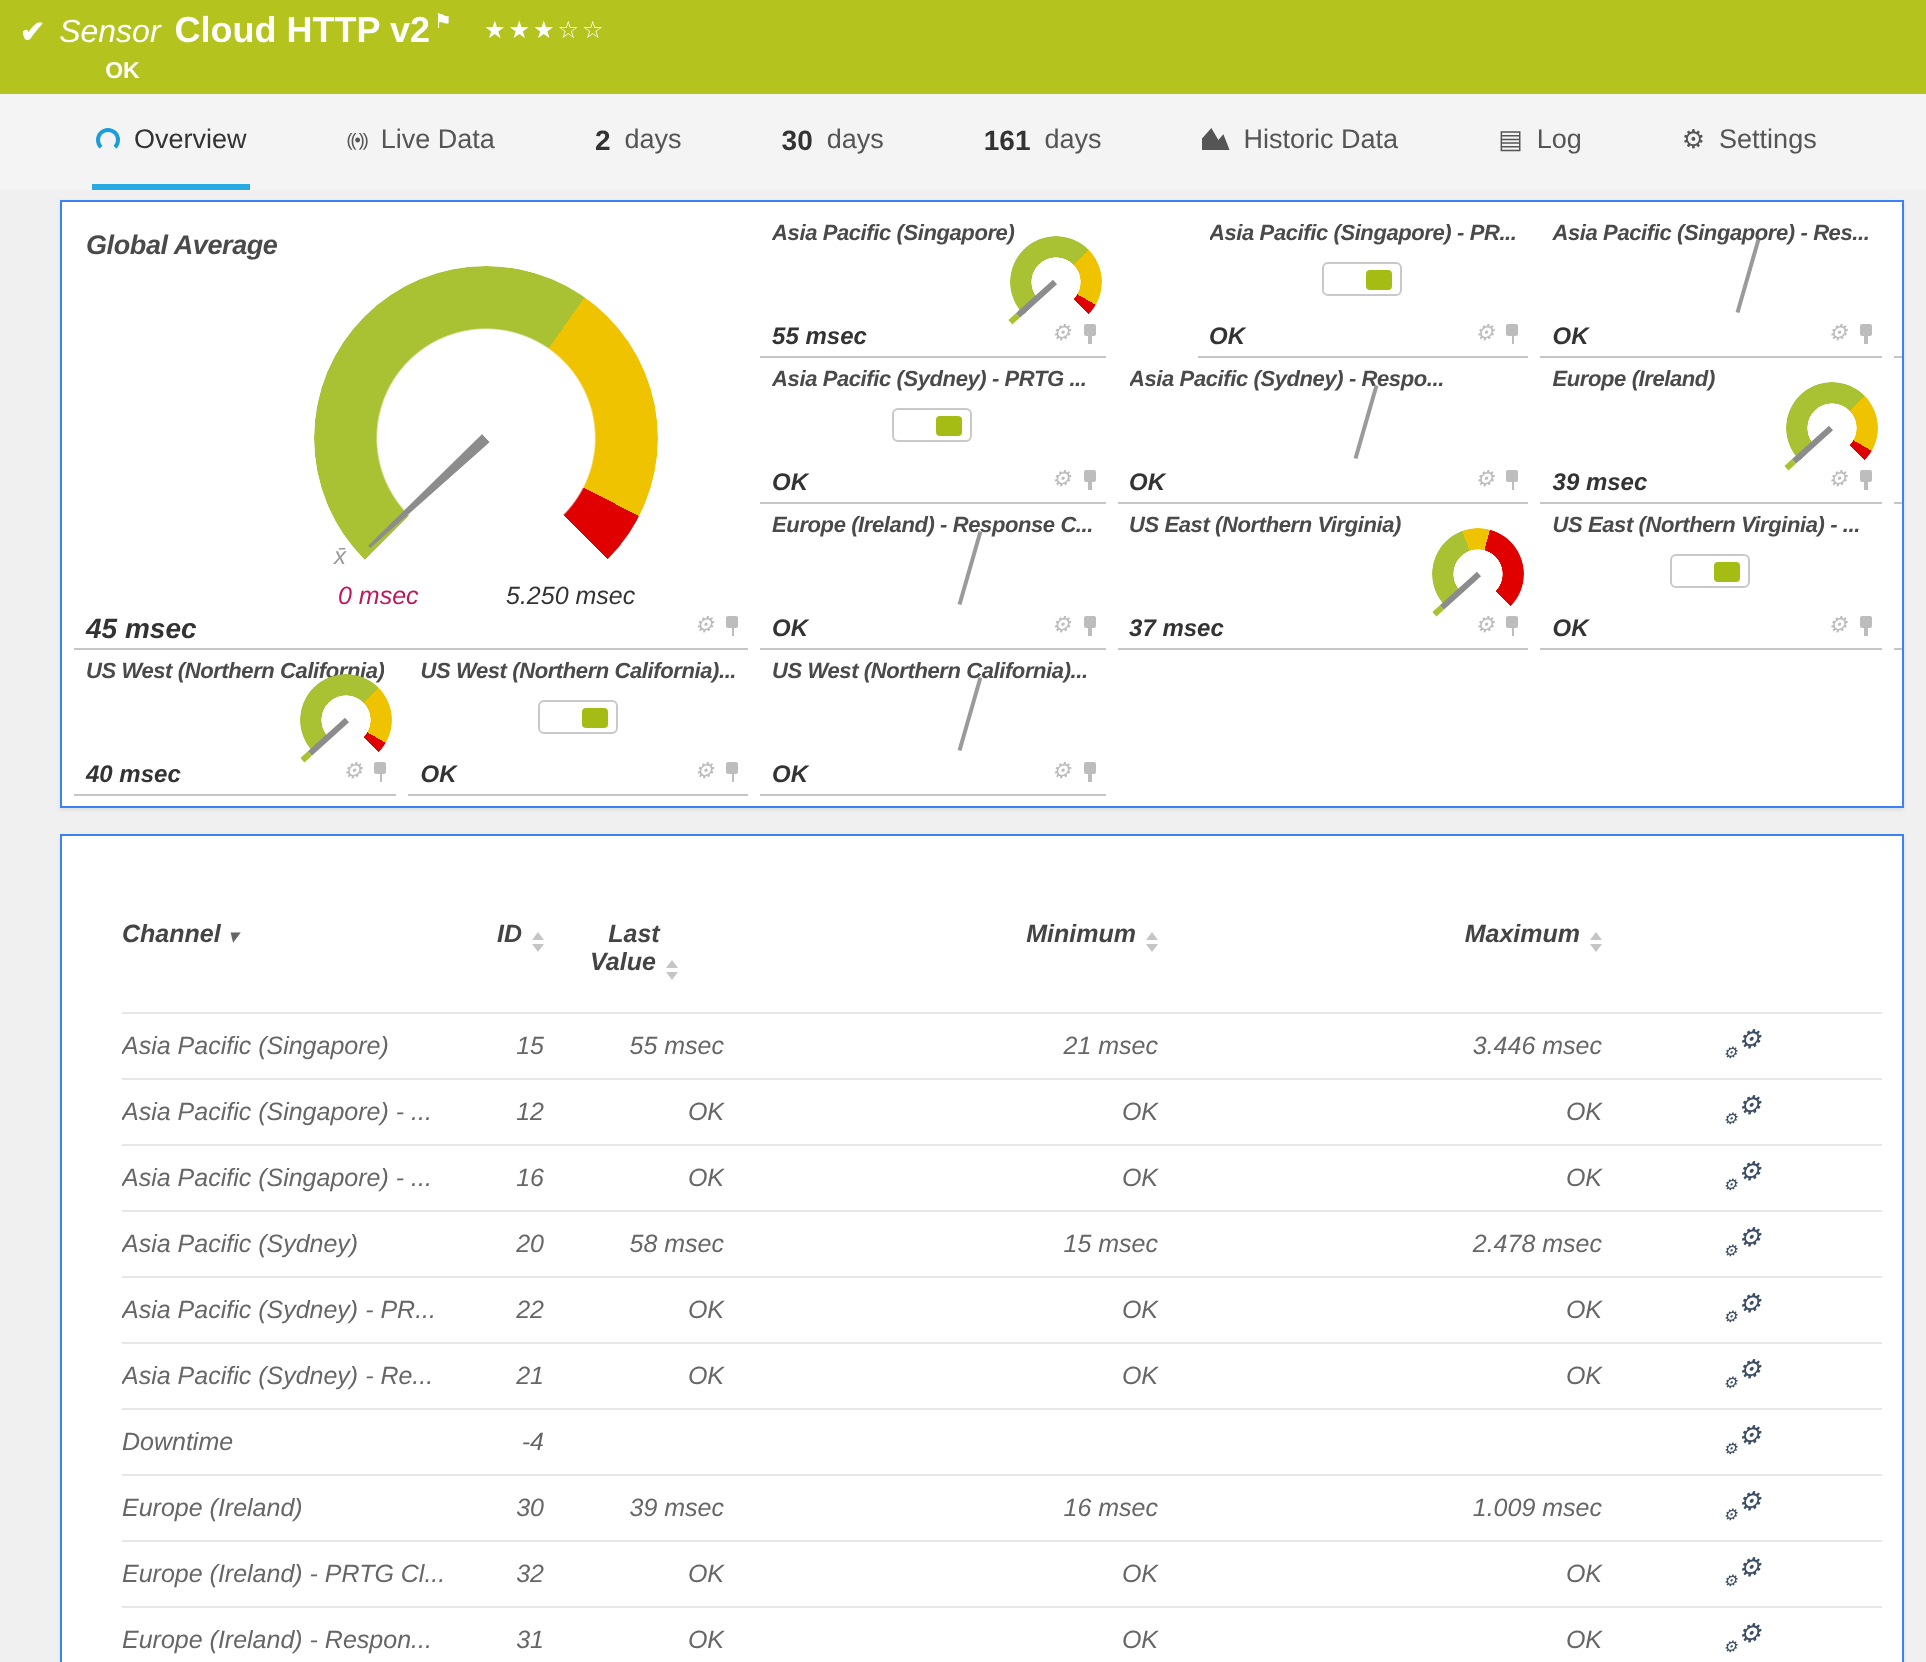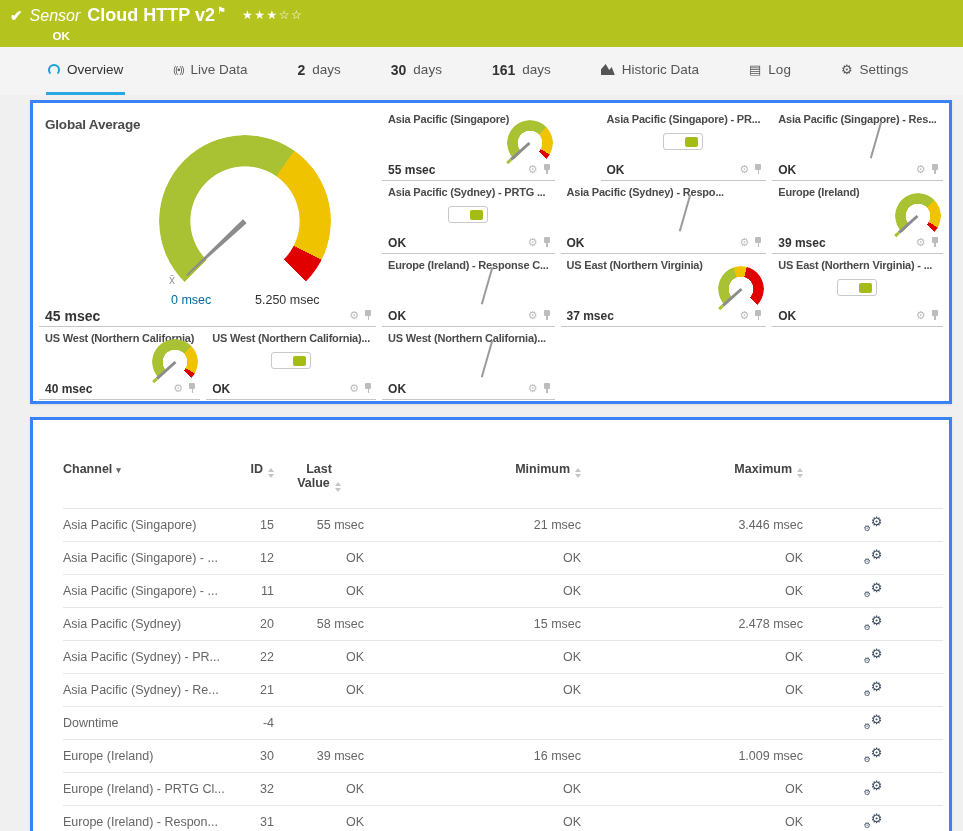--- a/index.html
+++ b/index.html
@@ -23,21 +23,21 @@
          border-bottom:3px solid transparent; padding:0 2px; cursor:pointer; white-space:nowrap; }
   .tab.active { border-bottom-color:#29a9e1; color:#333; }
   .tab .pfx { font-weight:bold; color:#333; font-size:14px; }
   .icon-overview { width:12px; height:12px; border:2px solid #1b9dd9; border-radius:50%; border-bottom-color:transparent; display:inline-block; }
   .icon-live { font-size:9px; color:#555; letter-spacing:-1px; }
   .icon-historic { width:14px; height:11px; background:#555; display:inline-block;
                    clip-path:polygon(0 100%,0 50%,35% 0,60% 55%,78% 28%,100% 100%); }
   .icon-log, .icon-settings { font-size:13px; color:#555; line-height:13px; }
 
   
-  .card { background:#fff; border:3px solid #3b82f6; box-shadow:0 1px 2px rgba(0,0,0,.08); margin-left:30px; width:922px; }
+  .card { background:#fff; border:1px solid #3b82f6; box-shadow:0 1px 2px rgba(0,0,0,.08); margin-left:30px; width:922px;font-style:italic; }
   .gcard { margin-top:5px; height:304px; overflow:hidden; padding:6px; }
   .tcard { margin-top:13px; height:480px; padding:38px 12px 0 30px; }
 
   
   .grid { display:grid; grid-template-columns:repeat(6,1fr); grid-auto-rows:72px; column-gap:6px; row-gap:1px; }
   .gcell { position:relative; border-bottom:1px solid #c6c6c6; padding:4px 6px 0; cursor:pointer; }
   .gtitle { font-size:11px; font-weight:bold; color:#4a4a4a; letter-spacing:-0.2px;
             white-space:nowrap; overflow:hidden; text-overflow:ellipsis; }
   .cell-bottom { position:absolute; left:6px; right:4px; bottom:1px; height:19px;
                  display:flex; justify-content:space-between; align-items:center; z-index:3; }
@@ -54,21 +54,21 @@
   .global .cval { font-size:14px; }
   .big-gauge { position:absolute; left:120px; top:26px; width:172px; height:172px; }
   .big-arc { width:100%; height:100%; border-radius:50%;
     background:conic-gradient(from 225deg,#a9c234 0 170deg,#f0c300 170deg 252deg,#e00000 252deg 270deg,transparent 270deg 360deg);
     -webkit-mask:radial-gradient(circle closest-side,transparent 63%,#000 64%);
             mask:radial-gradient(circle closest-side,transparent 63%,#000 64%); }
   .big-needle { position:absolute; left:calc(50% - 4px); top:50%; width:8px; height:80px; background:#8c8c8c;
     transform-origin:50% 0; transform:rotate(47deg);
     clip-path:polygon(15% 0,85% 0,60% 100%,40% 100%); }
   .mean { position:absolute; left:10px; bottom:20px; color:#9a9a9a; font-size:12px; }
-  .scale-min { position:absolute; left:132px; top:184px; font-size:12.5px; color:#0369a1; }
+  .scale-min { position:absolute; left:132px; top:184px; font-size:12.5px; color:#be185d; }
   .scale-max { position:absolute; left:216px; top:184px; font-size:12.5px; color:#333; }
 
   
   .mini-gauge { position:absolute; right:2px; top:11px; width:46px; height:46px; z-index:1; }
   .mini-arc { width:100%; height:100%; border-radius:50%;
     background:conic-gradient(from 225deg,#a9c234 0 180deg,#f0c300 180deg 255deg,#e00000 255deg 270deg,transparent 270deg 360deg);
     -webkit-mask:radial-gradient(circle closest-side,transparent 53%,#000 54%);
             mask:radial-gradient(circle closest-side,transparent 53%,#000 54%); }
   .mini-arc.high {
     background:conic-gradient(from 225deg,#a9c234 0 115deg,#f0c300 115deg 150deg,#e00000 150deg 270deg,transparent 270deg 360deg); }
@@ -384,21 +384,21 @@
           <tr>
             <td class="left">Asia Pacific (Singapore) - ...</td>
             <td>12</td>
             <td>OK</td>
             <td>OK</td>
             <td>OK</td>
             <td class="gears-td"><span class="gears"><span class="gb">⚙</span><span class="gs">⚙</span></span></td>
           </tr>
           <tr>
             <td class="left">Asia Pacific (Singapore) - ...</td>
-            <td>11</td>
+            <td>16</td>
             <td>OK</td>
             <td>OK</td>
             <td>OK</td>
             <td class="gears-td"><span class="gears"><span class="gb">⚙</span><span class="gs">⚙</span></span></td>
           </tr>
           <tr>
             <td class="left">Asia Pacific (Sydney)</td>
             <td>20</td>
             <td>58 msec</td>
             <td>15 msec</td>

